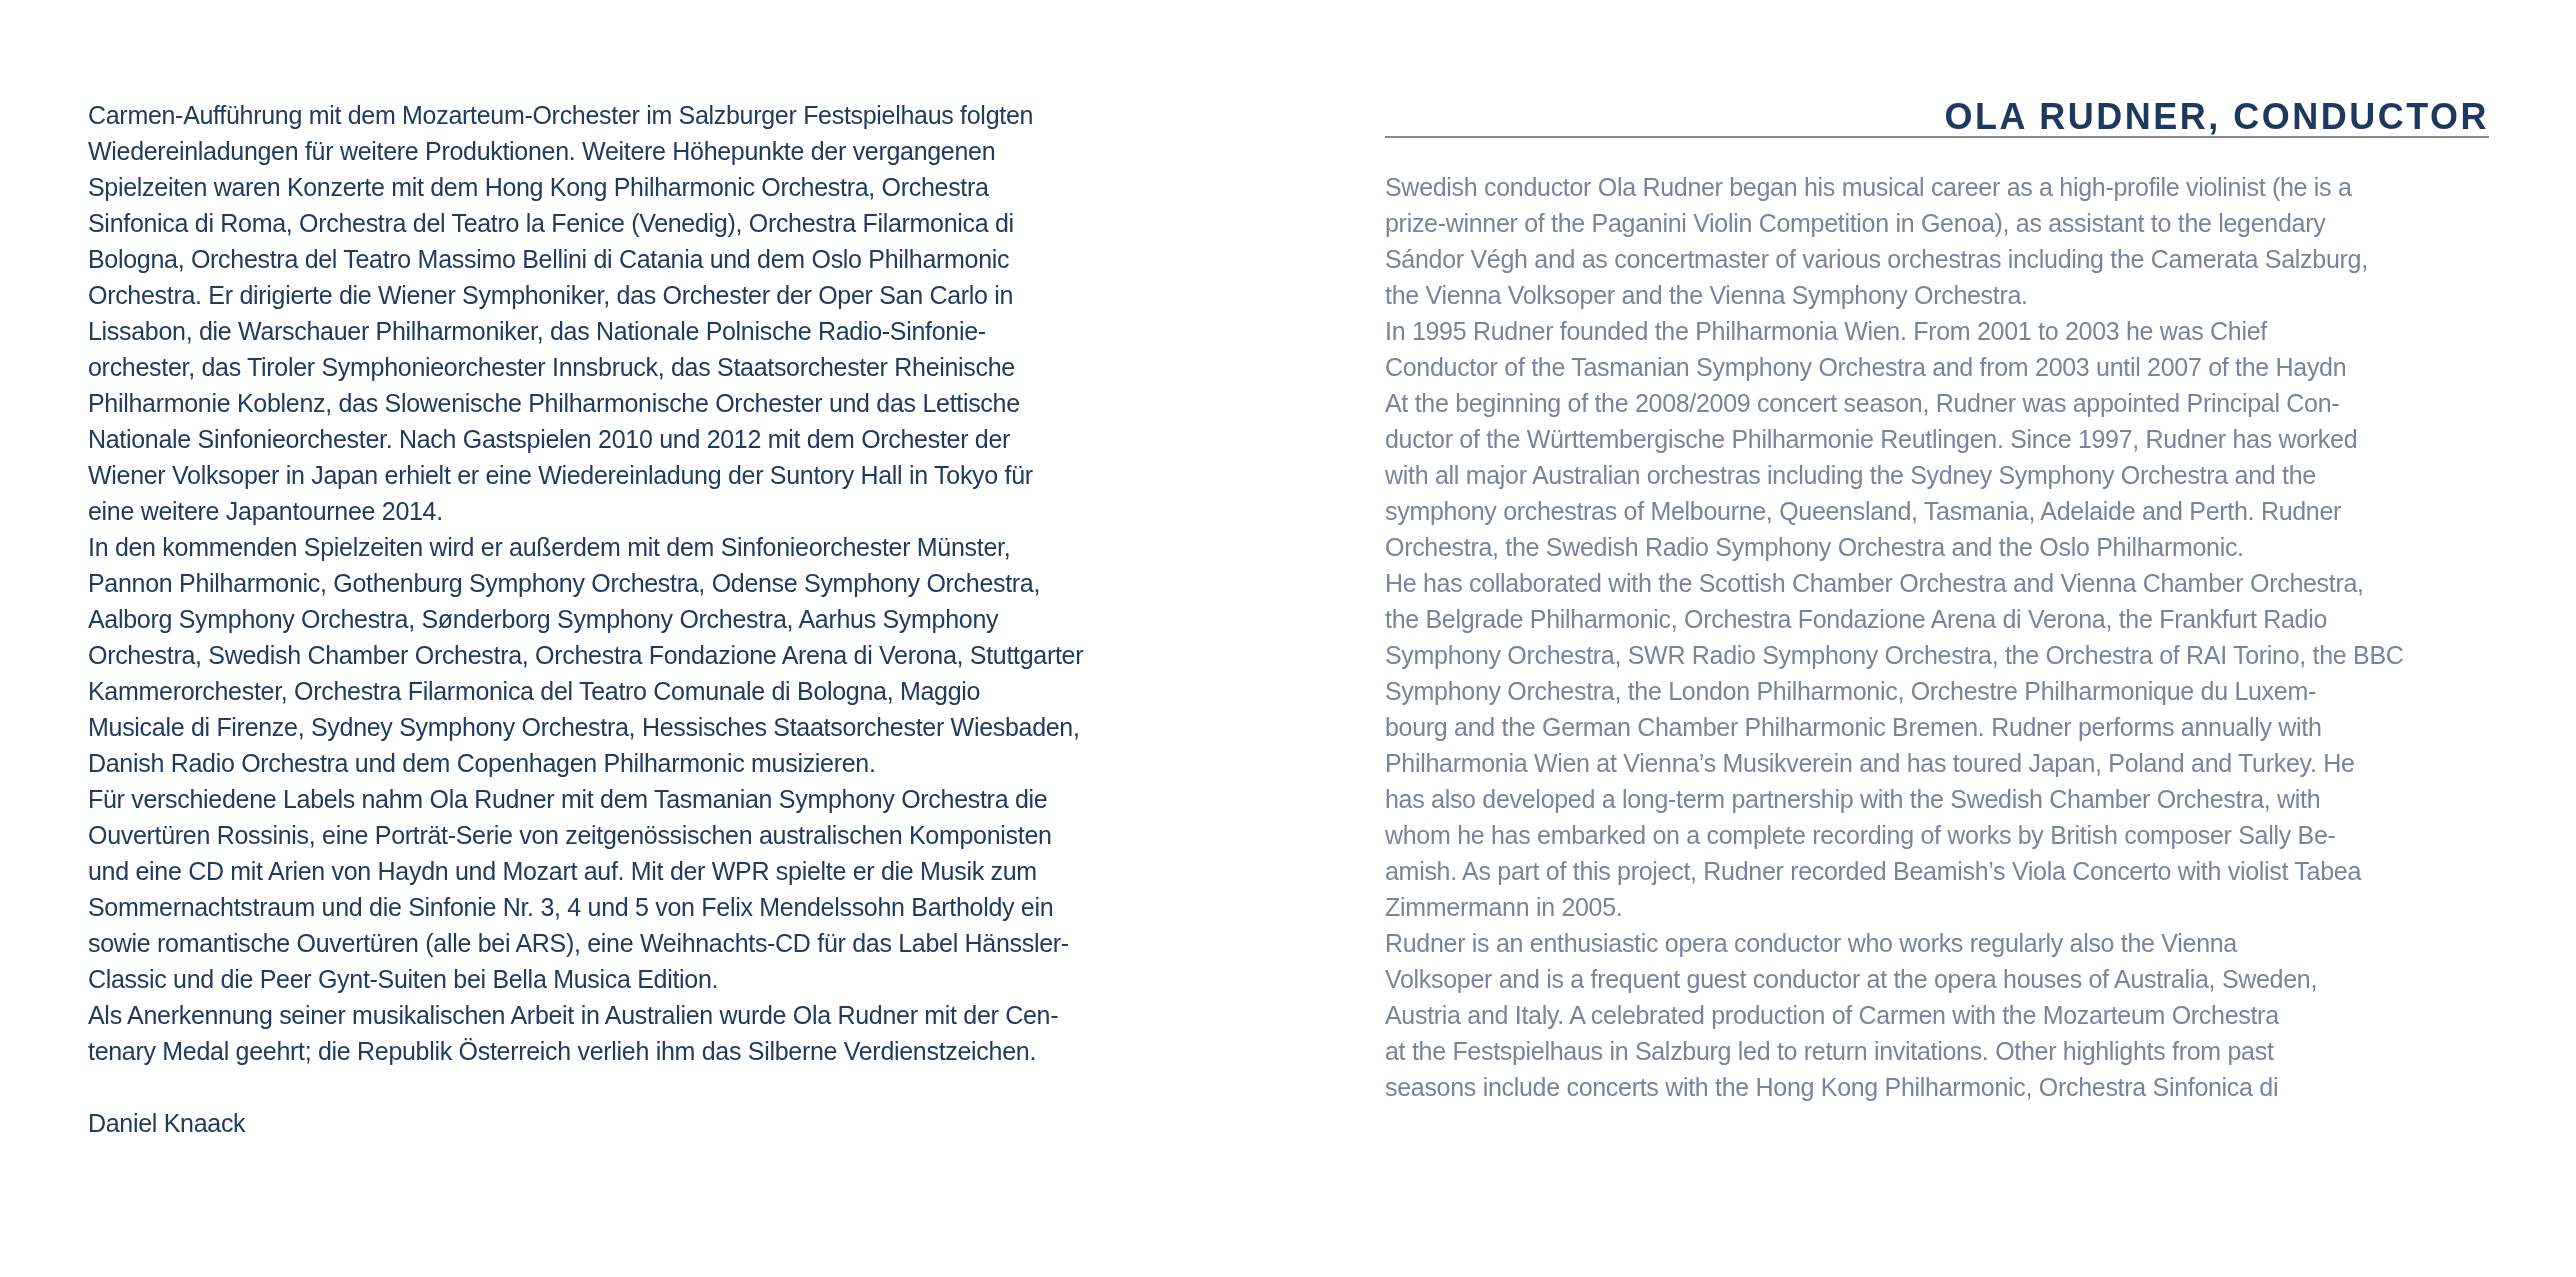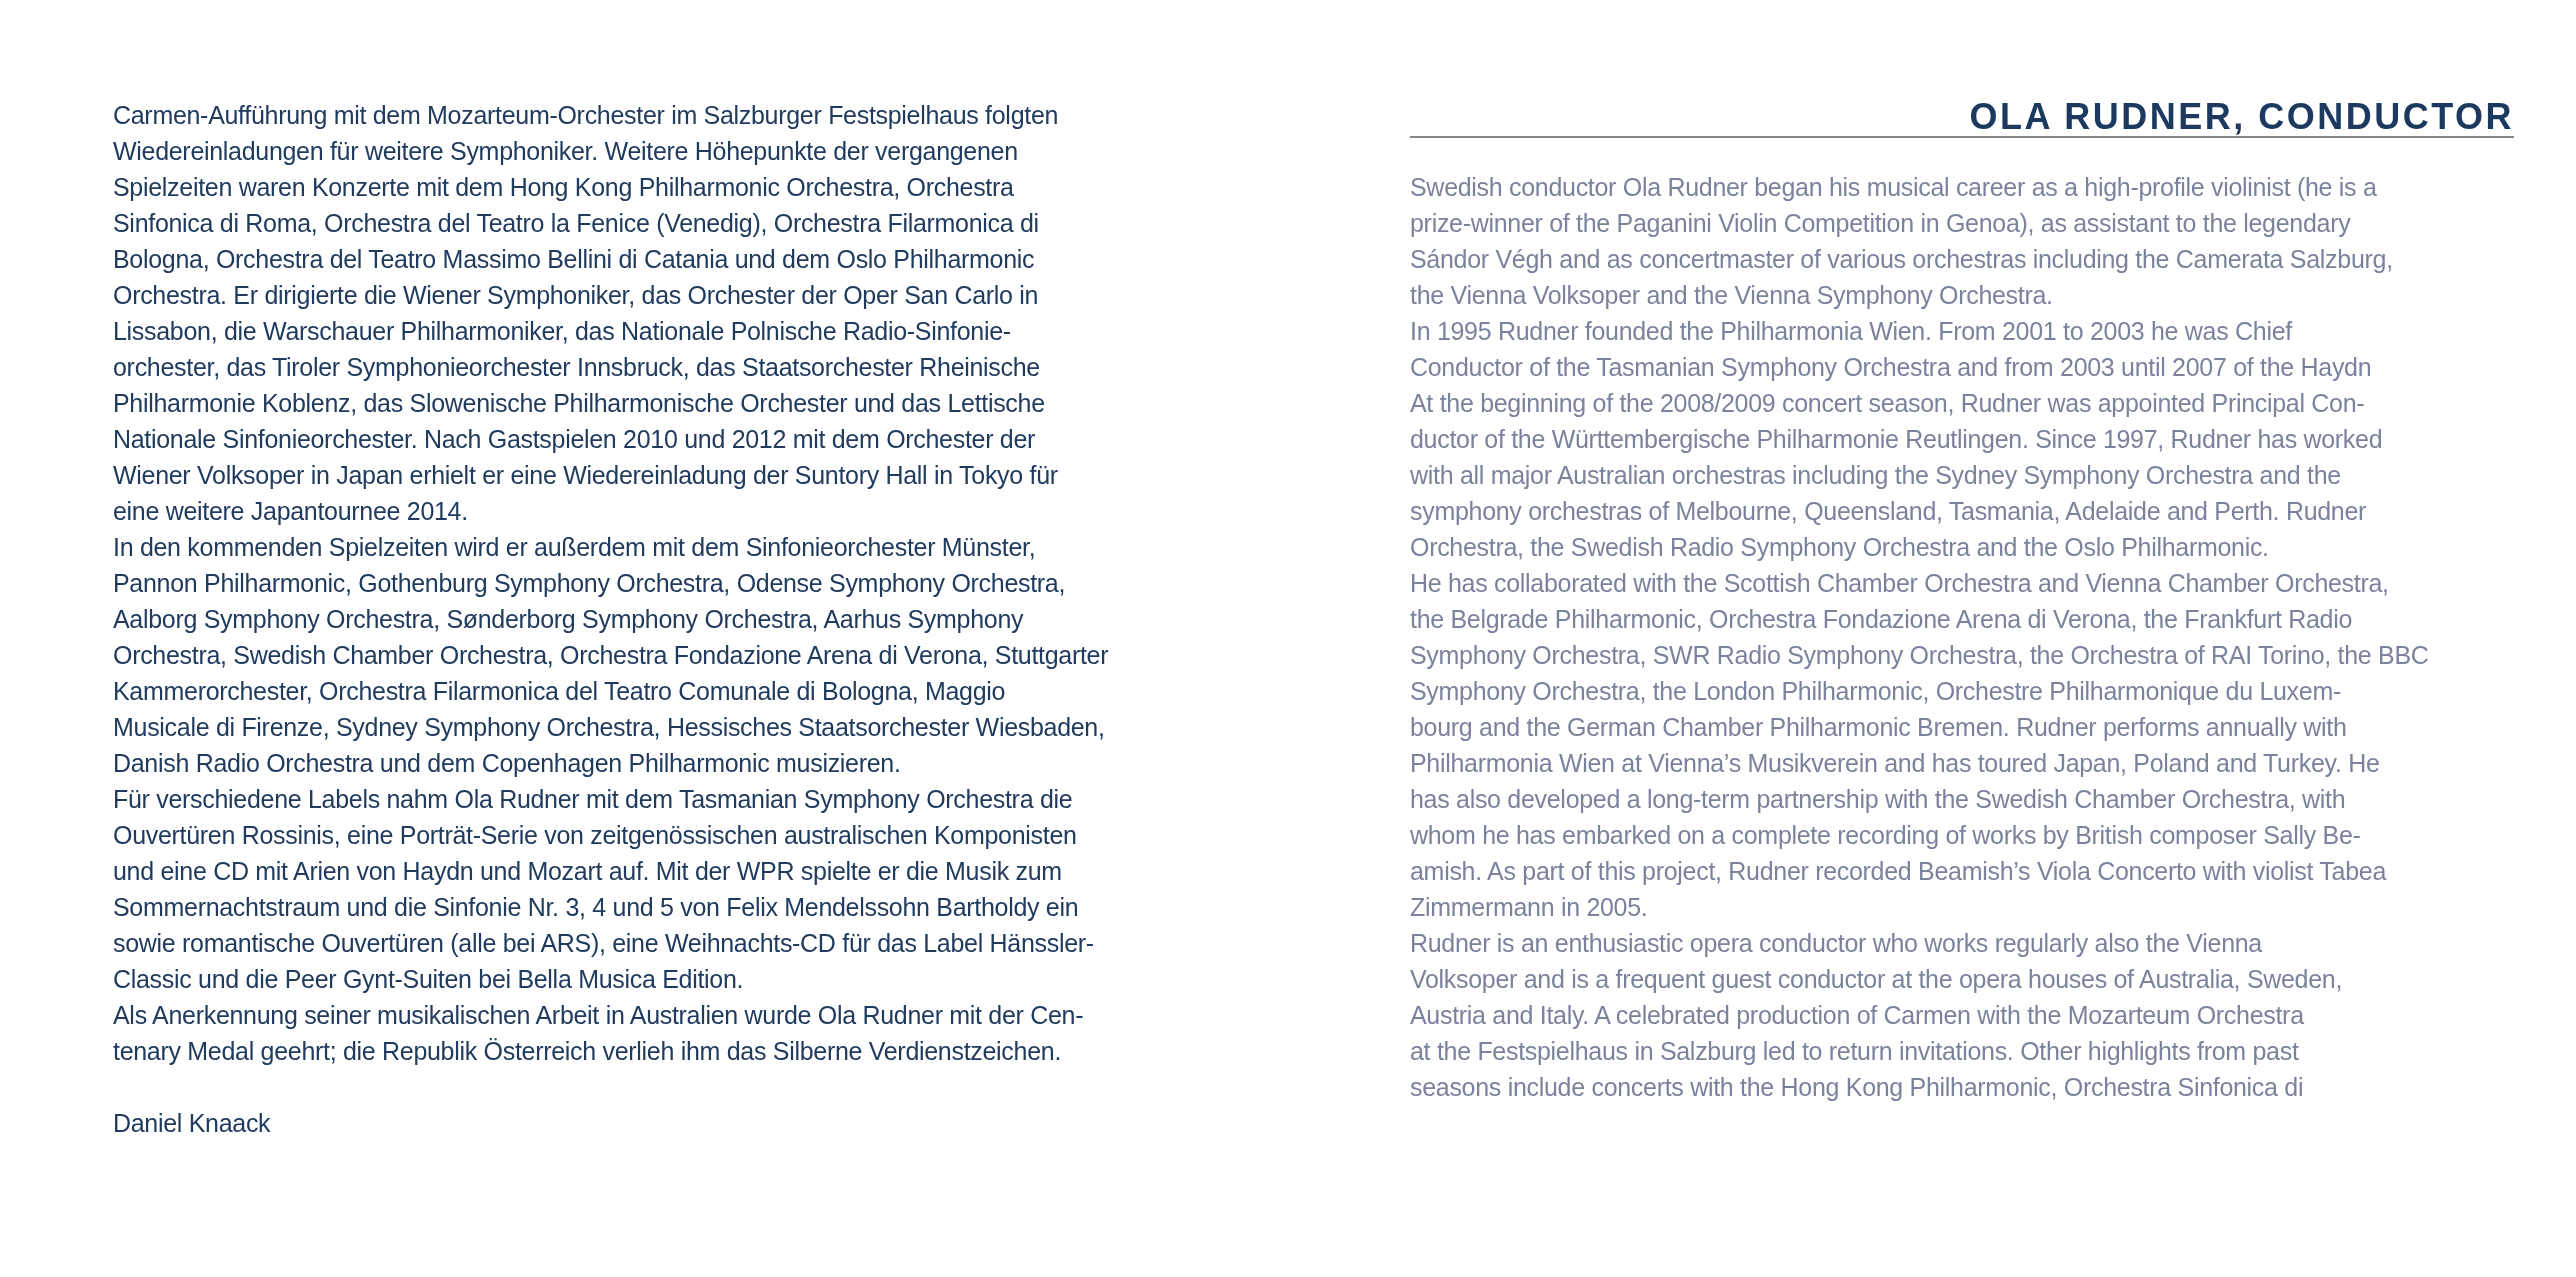--- a/index.html
+++ b/index.html
@@ -11,21 +11,20 @@
     width: 2576px;
     height: 1277px;
     position: relative;
     overflow: hidden;
     font-family: "Liberation Sans", sans-serif;
   }
   .spread {
     position: absolute;
     inset: 0;
     background: var(--background, #ffffff);
-    margin-left: 25px;
   }
   .col {
     position: absolute;
     font-size: 25px;
     line-height: 36px;
     letter-spacing: -0.3px;
   }
   .col .line {
     white-space: nowrap;
     height: 36px;
@@ -70,21 +69,21 @@
   }
 </style>
 </head>
 <body>
 
 <div class="spread">
 
   <div class="col left-col">
     <div>
         <div class="line">Carmen-Aufführung mit dem Mozarteum-Orchester im Salzburger Festspielhaus folgten</div>
-        <div class="line">Wiedereinladungen für weitere Symphoniker. Weitere Höhepunkte der vergangenen</div>
+        <div class="line">Wiedereinladungen für weitere Produktionen. Weitere Höhepunkte der vergangenen</div>
         <div class="line">Spielzeiten waren Konzerte mit dem Hong Kong Philharmonic Orchestra, Orchestra</div>
         <div class="line">Sinfonica di Roma, Orchestra del Teatro la Fenice (Venedig), Orchestra Filarmonica di</div>
         <div class="line">Bologna, Orchestra del Teatro Massimo Bellini di Catania und dem Oslo Philharmonic</div>
         <div class="line">Orchestra. Er dirigierte die Wiener Symphoniker, das Orchester der Oper San Carlo in</div>
         <div class="line">Lissabon, die Warschauer Philharmoniker, das Nationale Polnische Radio-Sinfonie-</div>
         <div class="line">orchester, das Tiroler Symphonieorchester Innsbruck, das Staatsorchester Rheinische</div>
         <div class="line">Philharmonie Koblenz, das Slowenische Philharmonische Orchester und das Lettische</div>
         <div class="line">Nationale Sinfonieorchester. Nach Gastspielen 2010 und 2012 mit dem Orchester der</div>
         <div class="line">Wiener Volksoper in Japan erhielt er eine Wiedereinladung der Suntory Hall in Tokyo für</div>
         <div class="line">eine weitere Japantournee 2014.</div>

